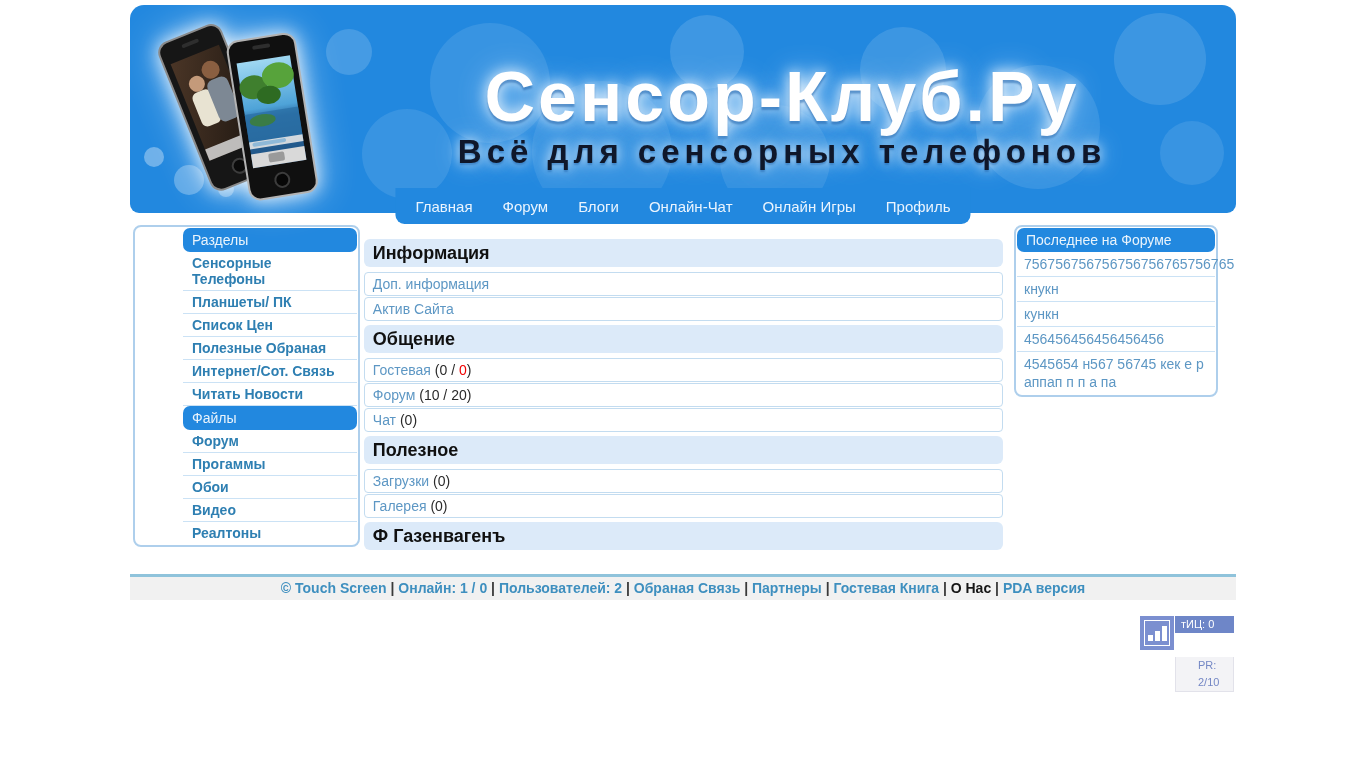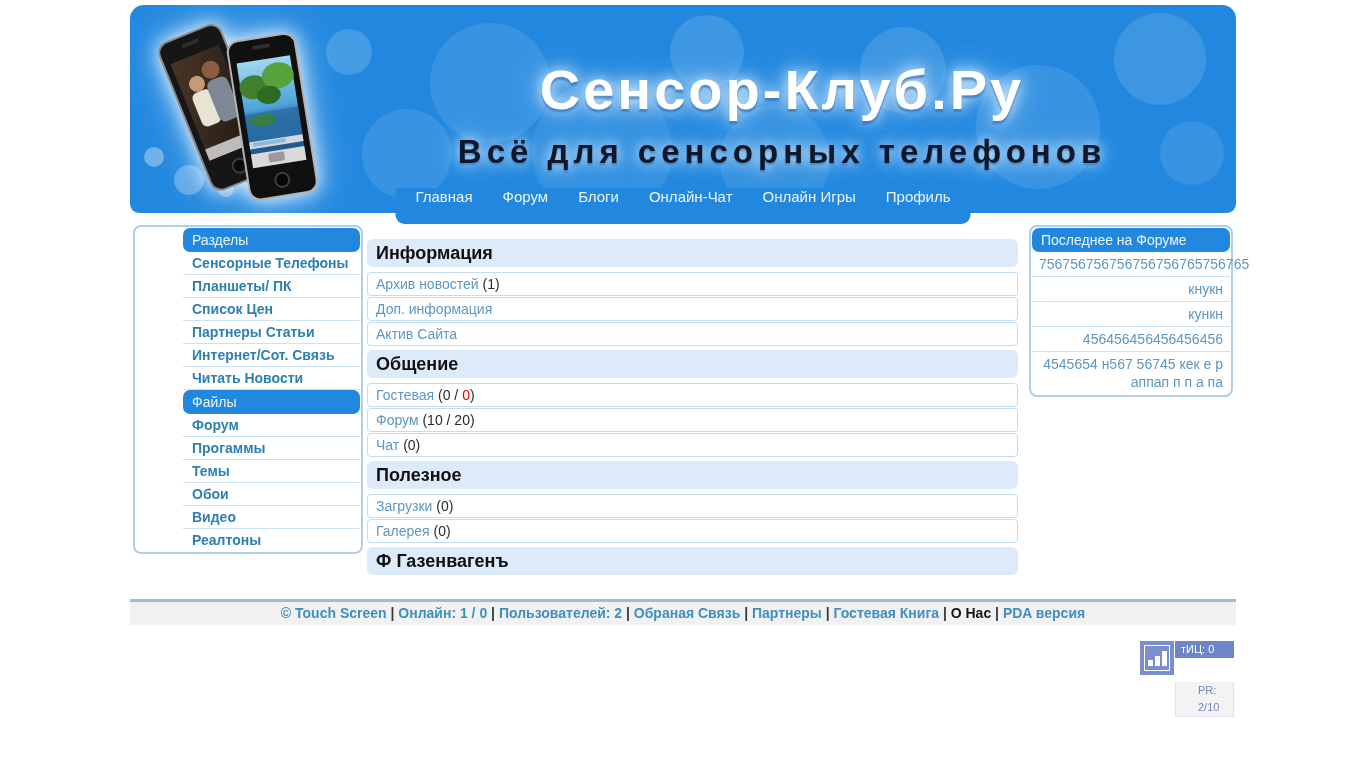--- a/index.html
+++ b/index.html
@@ -12,54 +12,54 @@
     position:relative; margin-top:5px; height:208px;
     background:#2288DF;
     border-radius:14px 14px 9px 9px;
     overflow:visible;
   }
   .bubble { position:absolute; border-radius:50%; background:#fff; pointer-events:none; }
   .phones { position:absolute; left:28px; top:6px; width:172px; height:196px;
             filter: drop-shadow(0 0 9px rgba(255,255,255,.85)) drop-shadow(0 0 18px rgba(255,255,255,.45)); }
   .site-title {
     position:absolute; left:210px; right:12px; top:52px; text-align:center;
-    font-size:56px; font-weight:bold; letter-spacing:3px; color:#fff; white-space:nowrap;
+    font-size:70px; font-weight:bold; letter-spacing:3px; color:#fff; white-space:nowrap;
     text-shadow: 0 3px 2px rgba(25,95,170,.55), 0 0 14px rgba(255,255,255,.95), 0 0 30px rgba(175,218,255,.95);
   }
   .site-subtitle {
     position:absolute; left:210px; right:12px; top:128px; text-align:center;
     font-size:33px; font-weight:bold; letter-spacing:5px; color:#0f172a; white-space:nowrap;
     text-shadow: 0 2px 2px rgba(25,95,170,.5), 0 0 12px rgba(255,255,255,.9), 0 0 26px rgba(175,218,255,.9);
   }
   .nav-tab {
     position:absolute; bottom:-11px; left:50%; transform:translateX(-50%);
     background:#2288DF; border-radius:0 0 9px 9px; height:36px;
-    display:flex; gap:30px; padding:0 20px; white-space:nowrap;
+    display:flex; align-items:center; gap:30px; padding:0 20px; white-space:nowrap;
   }
   .nav-item { color:#EAF4FE; font-size:15px; cursor:pointer; text-decoration:none; }
 
   
   .columns { display:flex; margin-top:12px; align-items:flex-start; }
   .side-box {
     background:#fff; border:2px solid #AECFEC; border-radius:8px; padding:1px;
   }
   .side-left  { width:236px; margin-left:3px;padding-left:48px; }
-  .side-right { width:204px; margin-left:11px; margin-right:3px; }
+  .side-right { width:204px; margin-left:11px; margin-right:18px; }
   .side-header {
     background:#2288DF; color:#EAF4FC; border-radius:7px;
     font-size:14px; padding:4px 9px; line-height:16px;
   }
   .side-item {
     padding:3px 9px; line-height:16px; font-size:14px; font-weight:bold;
     color:#2E7FB2; border-bottom:1px solid #CBE2F5; cursor:pointer;
   }
   .side-item:last-child { border-bottom:none; }
   .forum-item {
     padding:3px 7px; line-height:18px; font-size:14px;
-    color:#5D97C4; border-bottom:1px solid #CBE2F5; cursor:pointer; overflow:visible;text-align:right;
+    color:#5D97C4; border-bottom:1px solid #CBE2F5; cursor:pointer; overflow:visible;
   }
   .forum-item:last-child { border-bottom:none; }
 
   .main-col { width:673px; margin-left:4px; }
   .sec-header {
     background:#DCEAF9; border-radius:6px; padding:4px 9px; margin:4px 0 5px 0;
     font-size:18px; font-weight:bold; color:#101010; line-height:20px;
   }
   .sec-header:first-child { margin-top:14px; }
   .main-row {
@@ -176,35 +176,33 @@
       </div>
   </div>
 
   <div class="columns">
 
     <div class="side-box side-left">
         <div class="side-header">Разделы</div>
         <div class="side-item">Сенсорные Телефоны</div>
         <div class="side-item">Планшеты/ ПК</div>
         <div class="side-item">Список Цен</div>
-        <div class="side-item">Партнеры Статьи</div>
+        <div class="side-item">Полезные Обраная</div>
         <div class="side-item">Интернет/Сот. Связь</div>
         <div class="side-item">Читать Новости</div>
         <div class="side-header">Файлы</div>
         <div class="side-item">Форум</div>
         <div class="side-item">Прогаммы</div>
-        <div class="side-item">Темы</div>
         <div class="side-item">Обои</div>
         <div class="side-item">Видео</div>
         <div class="side-item">Реалтоны</div>
       </div>
 
     <div class="main-col">
         <div class="sec-header">Информация</div>
-        <div class="main-row"><span class="row-link">Архив новостей</span> <span class="row-count">(1)</span></div>
         <div class="main-row"><span class="row-link">Доп. информация</span></div>
         <div class="main-row"><span class="row-link">Актив Сайта</span></div>
         <div class="sec-header">Общение</div>
         <div class="main-row"><span class="row-link">Гостевая</span> <span class="row-count">(0 / </span><span class="row-count red">0</span><span class="row-count">)</span></div>
         <div class="main-row"><span class="row-link">Форум</span> <span class="row-count">(10 / 20)</span></div>
         <div class="main-row"><span class="row-link">Чат</span> <span class="row-count">(0)</span></div>
         <div class="sec-header">Полезное</div>
         <div class="main-row"><span class="row-link">Загрузки</span> <span class="row-count">(0)</span></div>
         <div class="main-row"><span class="row-link">Галерея</span> <span class="row-count">(0)</span></div>
         <div class="sec-header">Ф Газенвагенъ</div>

